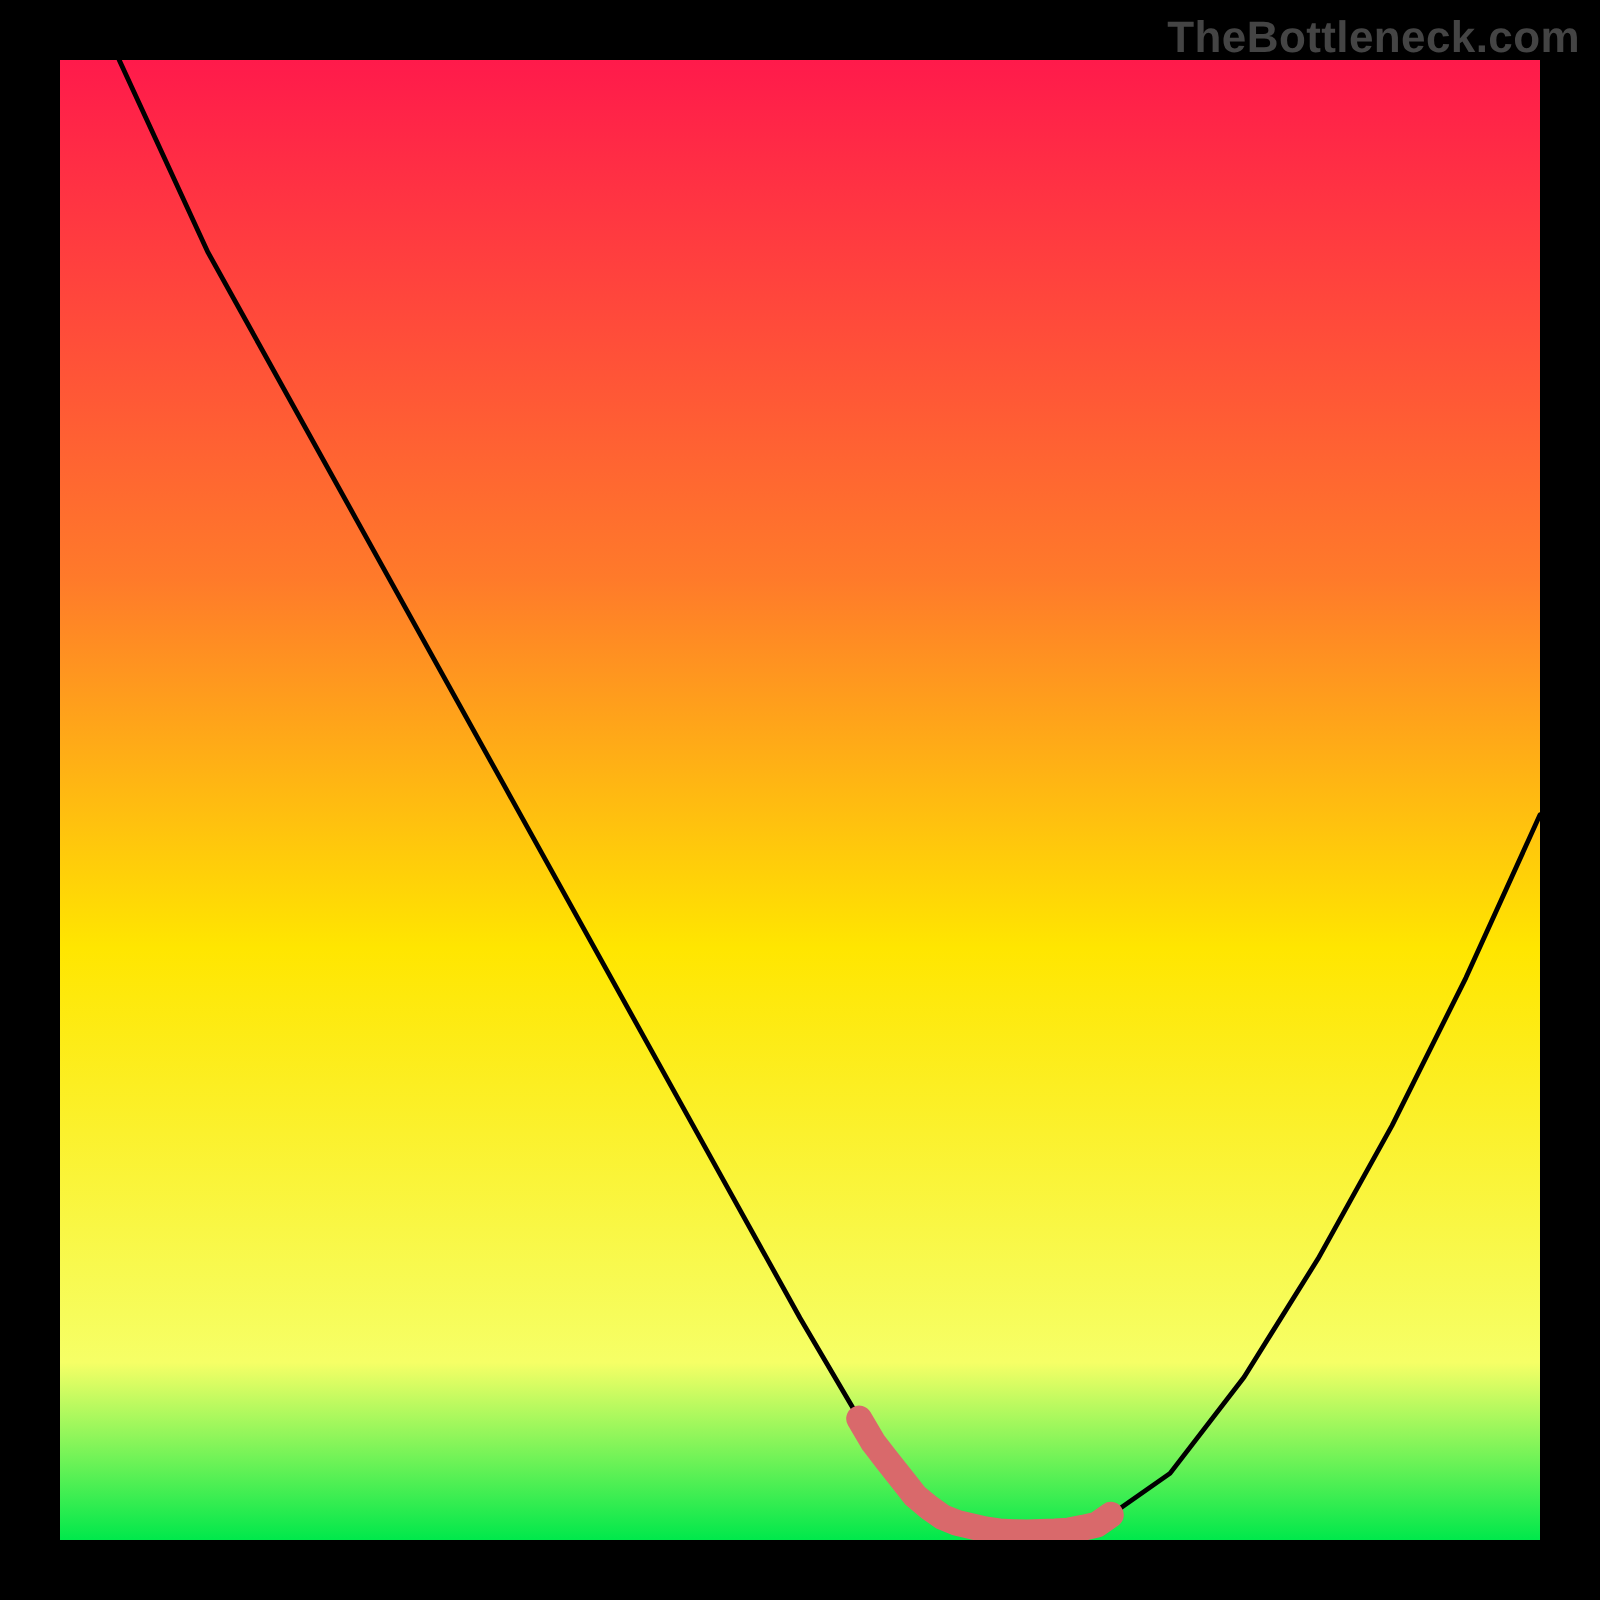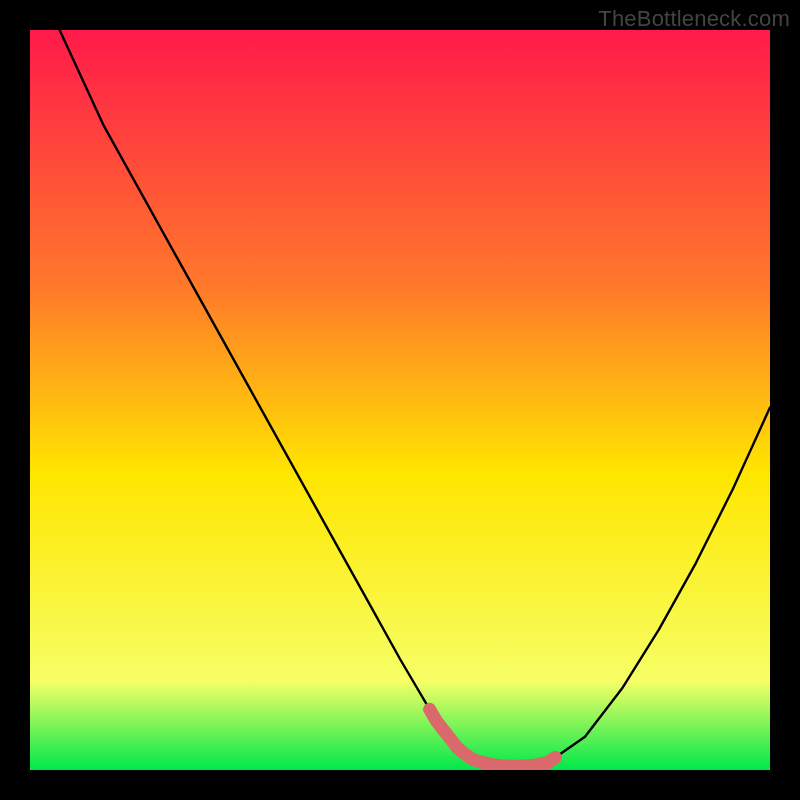--- a/index.html
+++ b/index.html
@@ -15,21 +15,21 @@
     position: relative;
     width: 800px;
     height: 800px;
     background: #000;
   }
   .watermark {
     position: absolute;
     top: 6px;
     right: 10px;
     font-size: 22px;
-    font-weight: 400;
+    font-weight: 700;
     color: #444;
     letter-spacing: 0.2px;
     user-select: none;
   }
   .plot {
     position: absolute;
     left: 30px;
     top: 30px;
     width: 740px;
     height: 740px;

